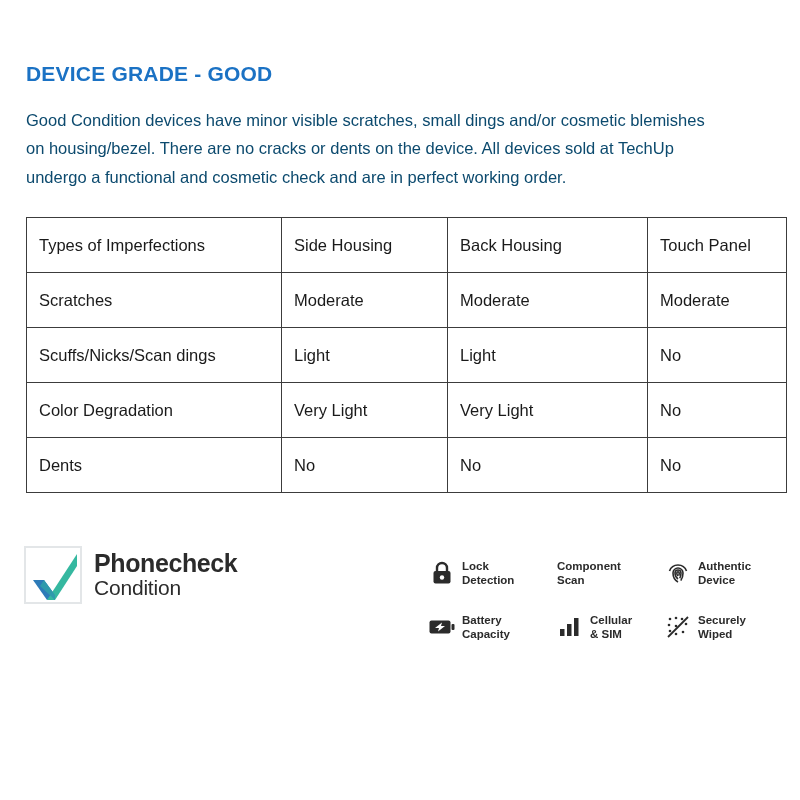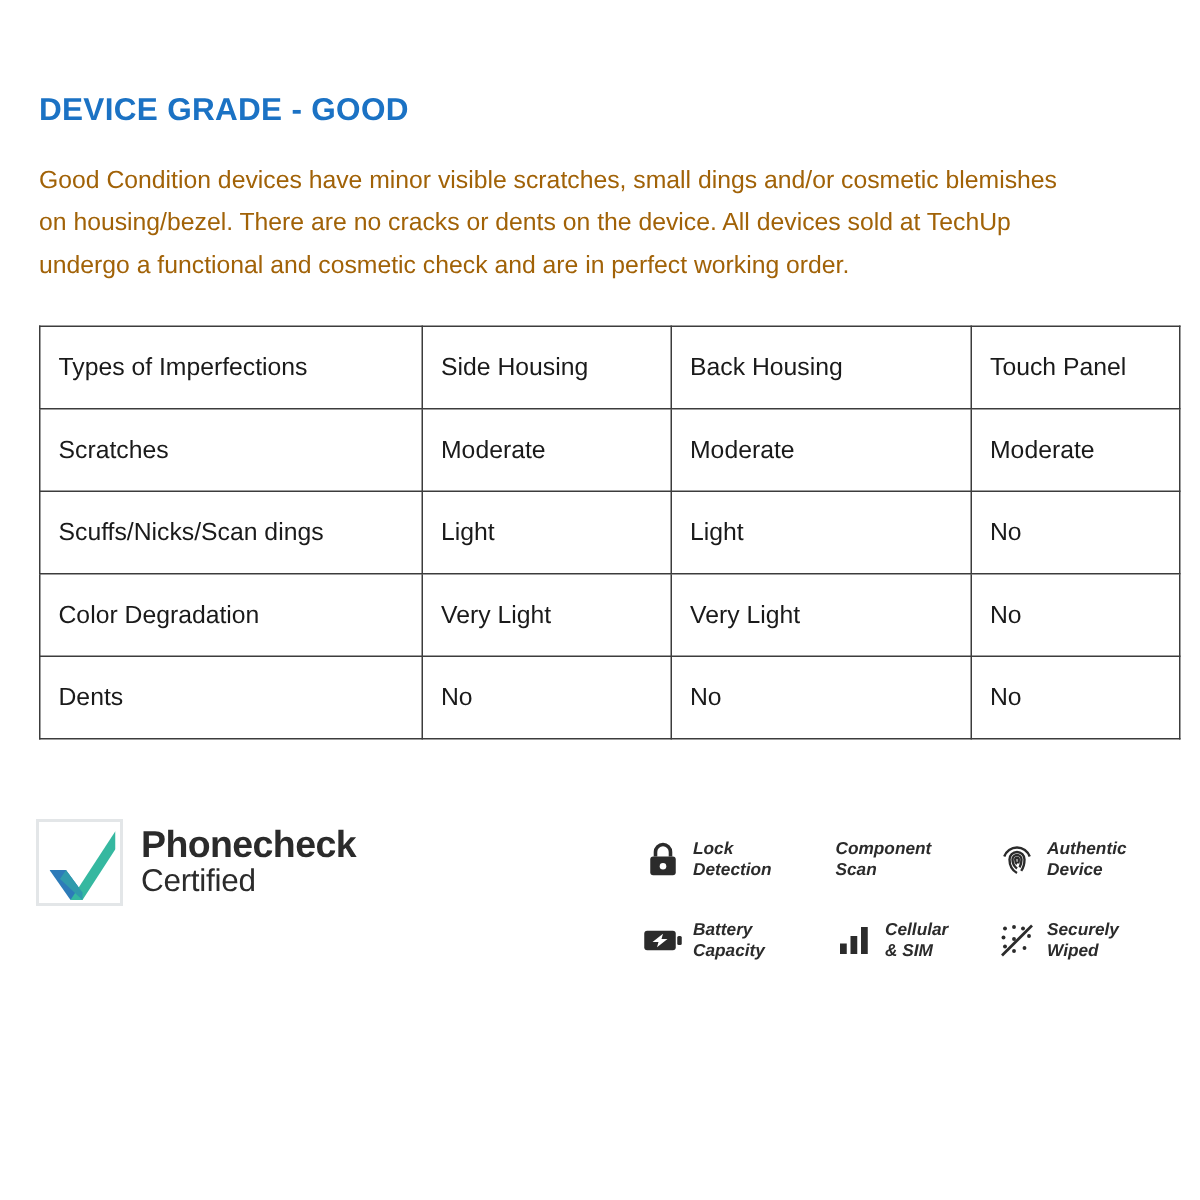--- a/index.html
+++ b/index.html
@@ -24,21 +24,21 @@
   .title {
     color: #1b72c4;
     font-size: 21px;
     font-weight: bold;
     letter-spacing: 0.2px;
     margin: 0 0 20px 2px;
   }
   .intro {
     font-size: 16.5px;
     line-height: 1.72;
-    color: #a16207;
+    color: #0c4a6e;
     margin: 0 0 26px 2px;
     max-width: 680px;
   }
   table.grade-table {
     border-collapse: collapse;
     width: 760px;
     margin-left: 2px;
     table-layout: fixed;
   }
   table.grade-table td, table.grade-table th {
@@ -138,21 +138,20 @@
     flex: 0 0 26px;
     display: flex;
     align-items: center;
     justify-content: center;
   }
   .feature .f-label {
     font-size: 11.5px;
     font-weight: bold;
     color: #2b2b2b;
     line-height: 1.25;
-    font-style: italic;
   }
 </style>
 </head>
 <body>
 
 <div class="page">
 
   <h1 class="title">DEVICE GRADE - GOOD</h1>
 
   <p class="intro">Good Condition devices have minor visible scratches, small dings and/or cosmetic blemishes on housing/bezel. There are no cracks or dents on the device. All devices sold at TechUp undergo a functional and cosmetic check and are in perfect working order.</p>
@@ -205,21 +204,21 @@
     <div class="pc-logo">
       <div class="pc-mark">
         <svg class="tick" viewBox="0 0 44 46">
           <polygon points="14,46 0,26 11,26 22,41" fill="#2d7bb8"></polygon>
           <polygon points="14,46 44,0 44,12 22,46" fill="#35b8a0"></polygon>
           <polygon points="11,26 22,41 22,46 7,32" fill="#2f9aac"></polygon>
         </svg>
       </div>
       <div class="pc-text">
         <div class="l1">Phonecheck</div>
-        <div class="l2">Certified</div>
+        <div class="l2">Condition</div>
       </div>
     </div>
 
     <div class="features">
 
       <div class="feature">
         <span class="f-icon">
           <svg width="22" height="24" viewBox="0 0 22 24">
             <path d="M6 10V7a5 5 0 0 1 10 0v3" fill="none" stroke="#2b2b2b" stroke-width="2.4"></path>
             <rect x="2.5" y="10" width="17" height="12.5" rx="2" fill="#2b2b2b"></rect>

